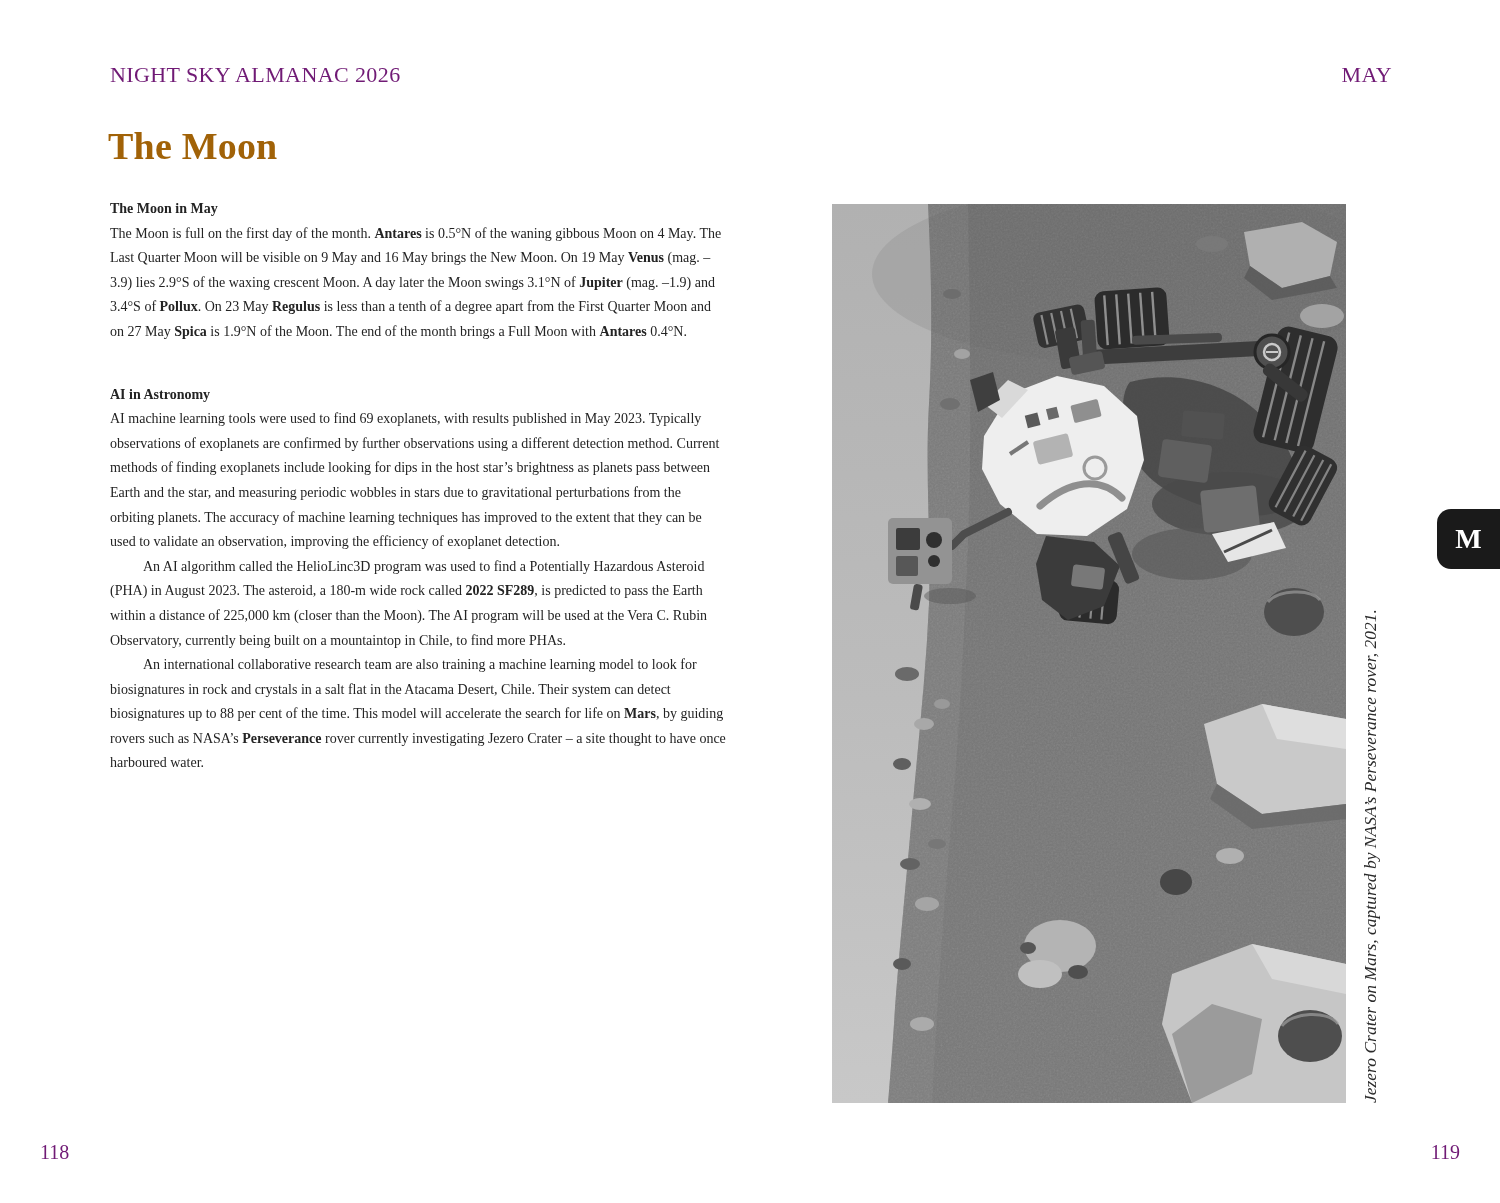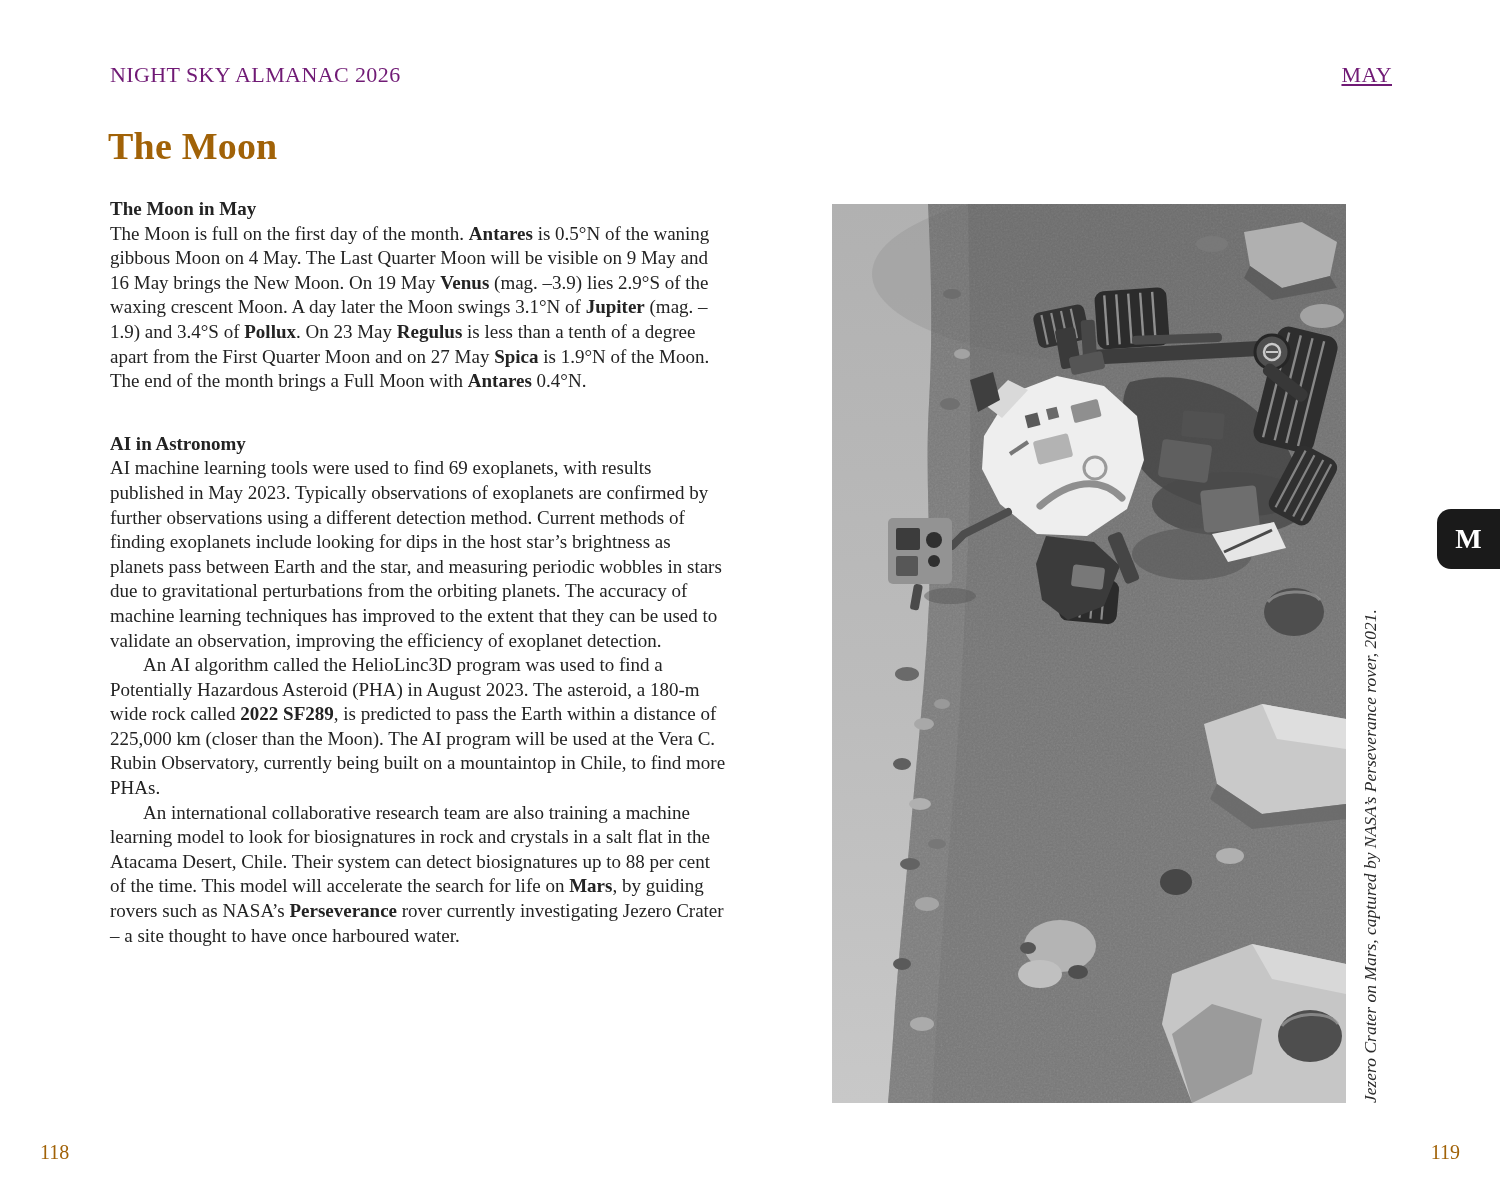--- a/index.html
+++ b/index.html
@@ -5,28 +5,28 @@
   html,body{margin:0;padding:0;}
   body{
     width:1500px;height:1203px;position:relative;overflow:hidden;
     background:#ffffff;color:#1f1f1f;
     font-family:"Liberation Serif","DejaVu Serif",serif;
   }
   .running-head{
     position:absolute;top:62px;font-size:22px;letter-spacing:.4px;color:#701a75;
   }
   .running-head.left{left:110px;}
-  .running-head.right{right:108px;text-decoration:underline;}
+  .running-head.right{right:108px;}
   .page-title{
     position:absolute;left:108px;top:124px;
     font-size:38px;font-weight:bold;color:#a16207;letter-spacing:.2px;
   }
   .text-col{
     position:absolute;left:110px;top:197px;width:616px;
-    font-size:19px;line-height:24.6px;color:#232323;
+    font-size:14px;line-height:24.6px;color:#232323;
   }
   .section + .section{margin-top:38px;}
   .section-heading{font-weight:bold;}
   .para{margin:0;}
   .para.indent{text-indent:33px;}
   .em-bi{font-weight:bold;}
   .em-b{font-weight:bold;text-align:center;}
   .photo-frame{
     position:absolute;left:832px;top:204px;width:514px;height:899px;
   }
@@ -35,21 +35,21 @@
     position:absolute;left:1360px;top:1103px;width:899px;height:27px;
     transform:rotate(-90deg);transform-origin:0 0;
     font-style:italic;font-size:17.5px;color:#2a2a2a;white-space:nowrap;
   }
   .month-tab{
     position:absolute;left:1437px;top:509px;width:63px;height:60px;
     border-radius:14px 0 0 14px;
     display:flex;align-items:center;justify-content:center;
     font-size:28px;font-weight:bold;
   }
-  .folio{position:absolute;top:1141px;font-size:20px;color:#a16207;}
+  .folio{position:absolute;top:1141px;font-size:20px;color:#701a75;}
   .folio.left{left:40px;}
   .folio.right{right:40px;}
 </style>
 </head>
 <body>
 
 <div class="running-head left">NIGHT SKY ALMANAC 2026</div>
 <div class="running-head right">MAY</div>
 
 <h1 class="page-title" style="margin:0;">The Moon</h1>

